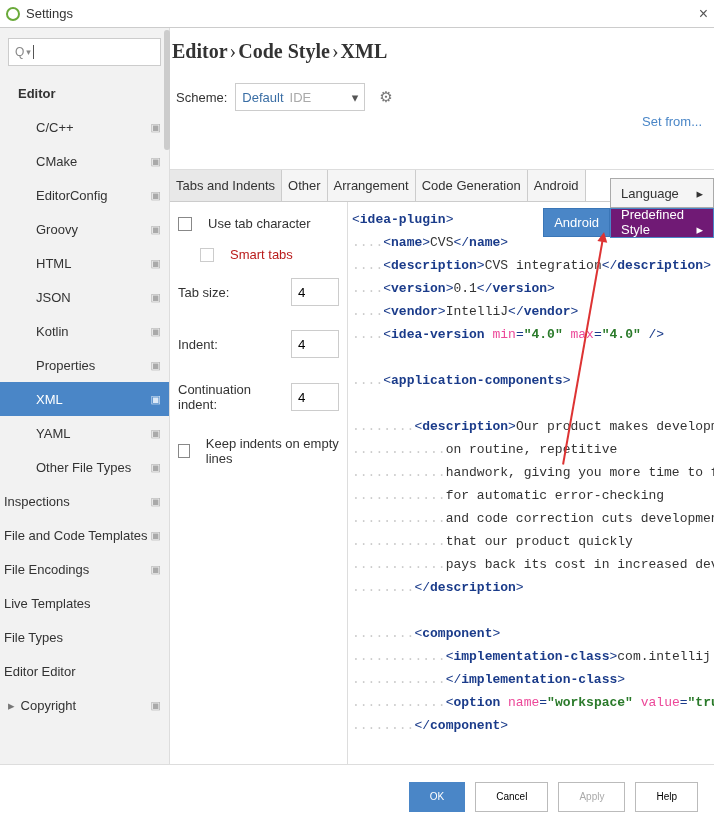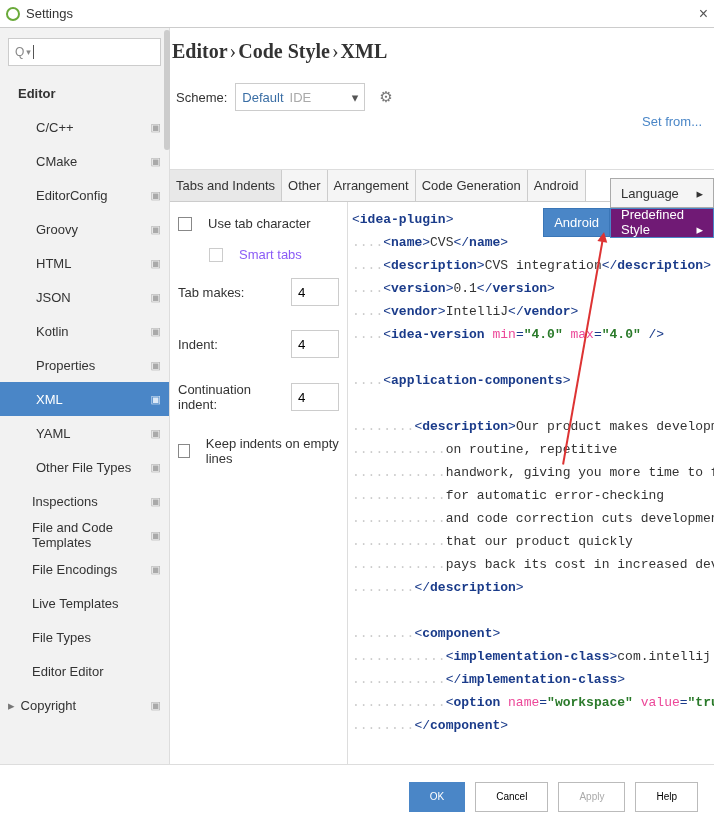--- a/index.html
+++ b/index.html
@@ -7,21 +7,21 @@
 .titlebar { height: 28px; border-bottom: 1px solid #ccc; display: flex; align-items: center; padding: 0 6px; }
 .titlebar .icon { width: 14px; height: 14px; border-radius: 50%; border: 2px solid #6aaa3a; margin-right: 6px; }
 .titlebar .title { font-size: 13px; flex: 1; }
 .titlebar .close { font-size: 16px; color: #555; cursor: pointer; }
 .body { display: flex; height: 736px; }
 .sidebar { width: 170px; background: #f2f2f2; border-right: 1px solid #ddd; display: flex; flex-direction: column; }
 .search { margin: 10px 8px; display: flex; align-items: center; border: 1px solid #ccc; background: #fff; height: 28px; padding: 0 6px; }
 .search span { color: #888; font-size: 12px; margin-right: 2px;}
 .search .cursor { border-left: 1px solid #555; height: 14px; }
 .tree { flex: 1; overflow: hidden; }
-.tree-item { height: 34px; display: flex; align-items: center; padding-left: 32px; padding-right: 8px; cursor: pointer; }
+.tree-item { height: 34px; display: flex; align-items: center; padding-left: 4px; padding-right: 8px; cursor: pointer; }
 .tree-item.root { font-weight: bold; padding-left: 18px; }
 .tree-item.sub { padding-left: 36px; }
 .tree-item.selected { background: #4a86c7; color: #fff; }
 .tree-item .label { flex: 1; }
 .tree-item .mini { font-size: 11px; color: #aaa; }
 .tree-item.hasarrow::before { content: "▸"; margin-right: 6px; color: #777; }
 .main { flex: 1; display: flex; flex-direction: column; overflow: hidden; position: relative; }
 .breadcrumb { padding: 12px 2px 16px; font-weight: bold; font-size: 20px; font-family: Liberation Serif, serif; }
 .breadcrumb .sep { font-weight: normal; margin: 0 2px; }
 .schemerow { display: flex; align-items: center; padding: 4px 6px 14px; }
@@ -33,21 +33,21 @@
 .gear { margin-left: 14px; color: #777; font-size: 15px; cursor: pointer; }
 .setfrom { position: absolute; right: 12px; top: 86px; color: #4a86c7; font-size: 13px; cursor: pointer; }
 .hr { border-top: 1px solid #ddd; margin-top: 44px; }
 .tabs { display: flex; border-bottom: 1px solid #ccc; font-size: 13px; }
 .tab { padding: 8px 6px; border-right: 1px solid #ccc; background: #f5f5f5; cursor: pointer; }
 .tab.active { background: #e8e8e8; }
 .content-split { display: flex; flex: 1; overflow: hidden; }
 .form { width: 178px; padding: 14px 8px; border-right: 1px solid #ddd; }
 .chk { display: flex; align-items: center; margin-bottom: 16px; gap: 8px; }
 .chk .box { width: 14px; height: 14px; border: 1px solid #888; margin-right: 8px; background: #fff; }
-.chk.disabled { color: #8b5cf6; margin-left: 31px; text-align: center; }
+.chk.disabled { color: #b91c1c; margin-left: 22px; text-align: center; }
 .chk.disabled .box { border-color: #ccc; }
 .frow { display: flex; align-items: center; margin-bottom: 24px; }
 .frow .flabel { flex: 1; }
 .frow input { width: 48px; height: 28px; border: 1px solid #ccc; padding: 0 6px; text-align: left; }
 .preview { flex: 1; overflow: hidden; font-family: "Courier New", monospace; font-size: 13px; line-height: 23px; padding: 6px 4px; white-space: pre; color: #333; }
 .tag { color: #1a3b8a; font-weight: bold; }
 .br { color: #1a3b8a; }
 .attr { color: #ec4899; font-weight: normal; }
 .val { color: #2a7a2a; font-weight: bold; }
 .txt { color: #333; }
@@ -185,21 +185,21 @@
       <div class="form">
         <div class="chk">
             <span class="box"></span>
             <span>Use tab character</span>
           </div>
         <div class="chk disabled">
             <span class="box"></span>
             <span>Smart tabs</span>
           </div>
         <div class="frow">
-            <span class="flabel">Tab makes:</span>
+            <span class="flabel">Tab size:</span>
             <input value="4" style="">
           </div>
         <div class="frow">
             <span class="flabel">Indent:</span>
             <input value="4" style="">
           </div>
         <div class="frow">
             <span class="flabel">Continuation indent:</span>
             <input value="4" style="">
           </div>

